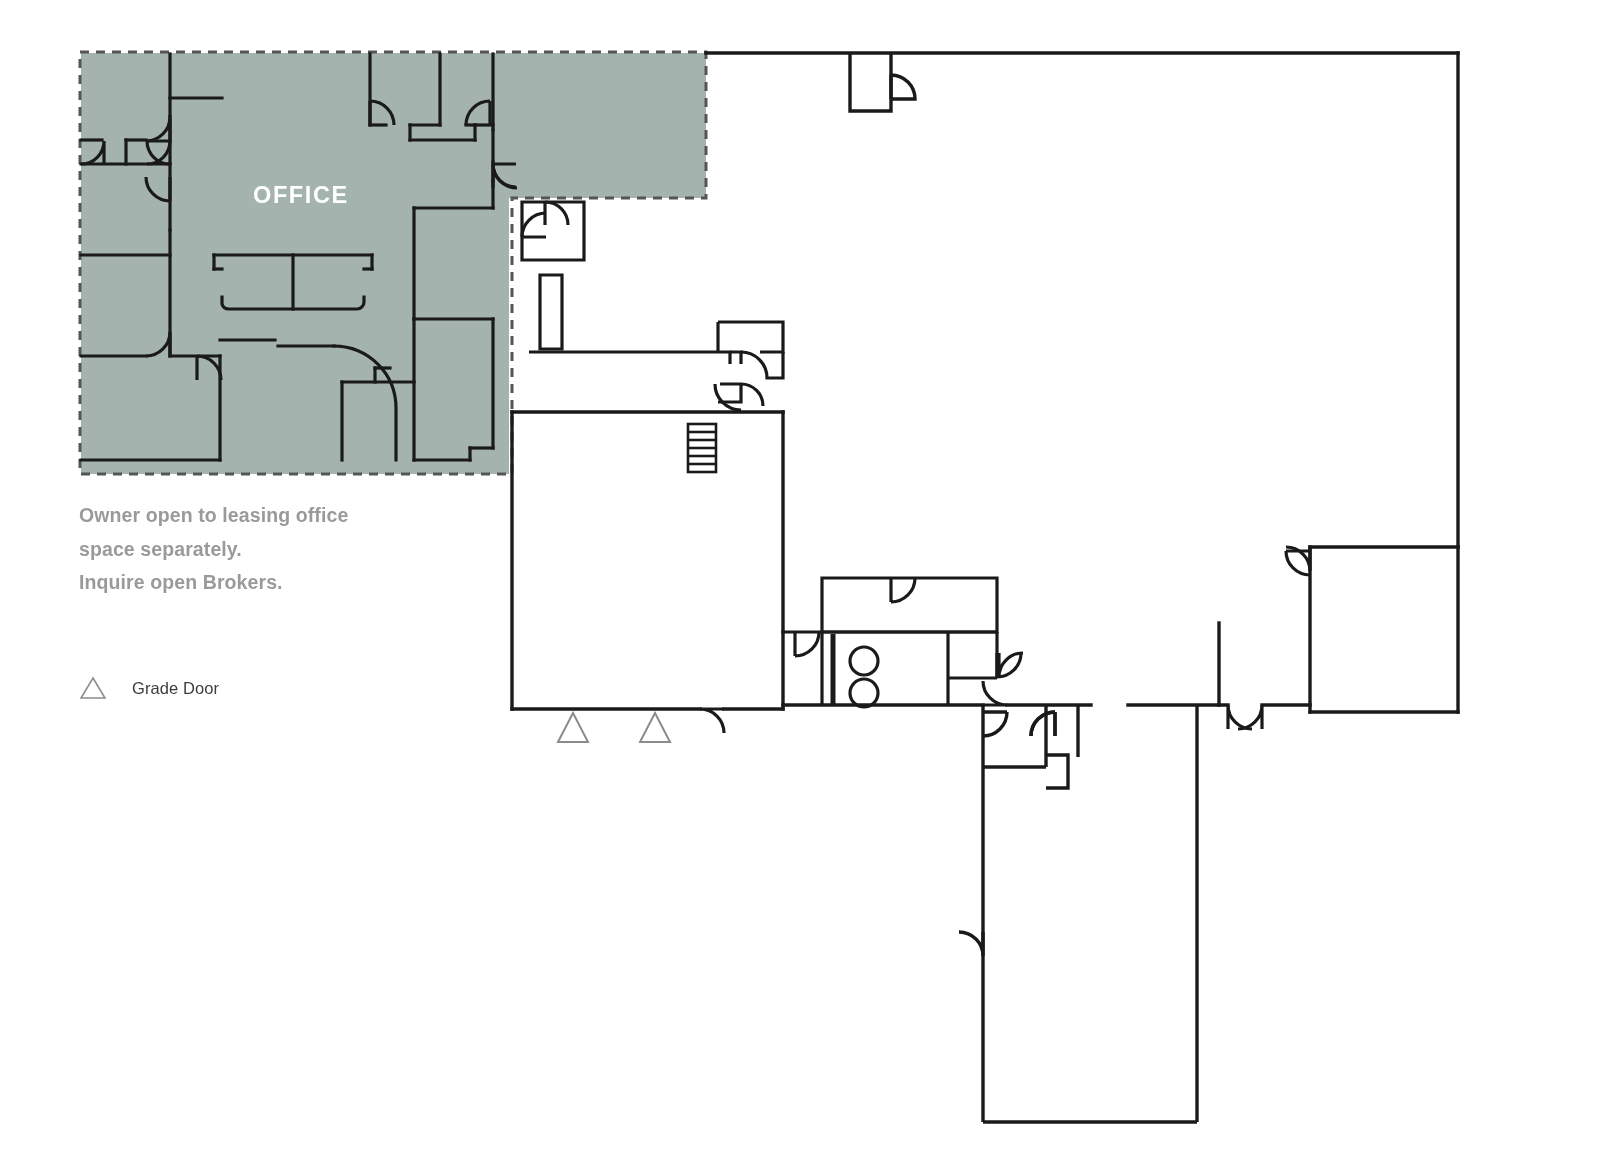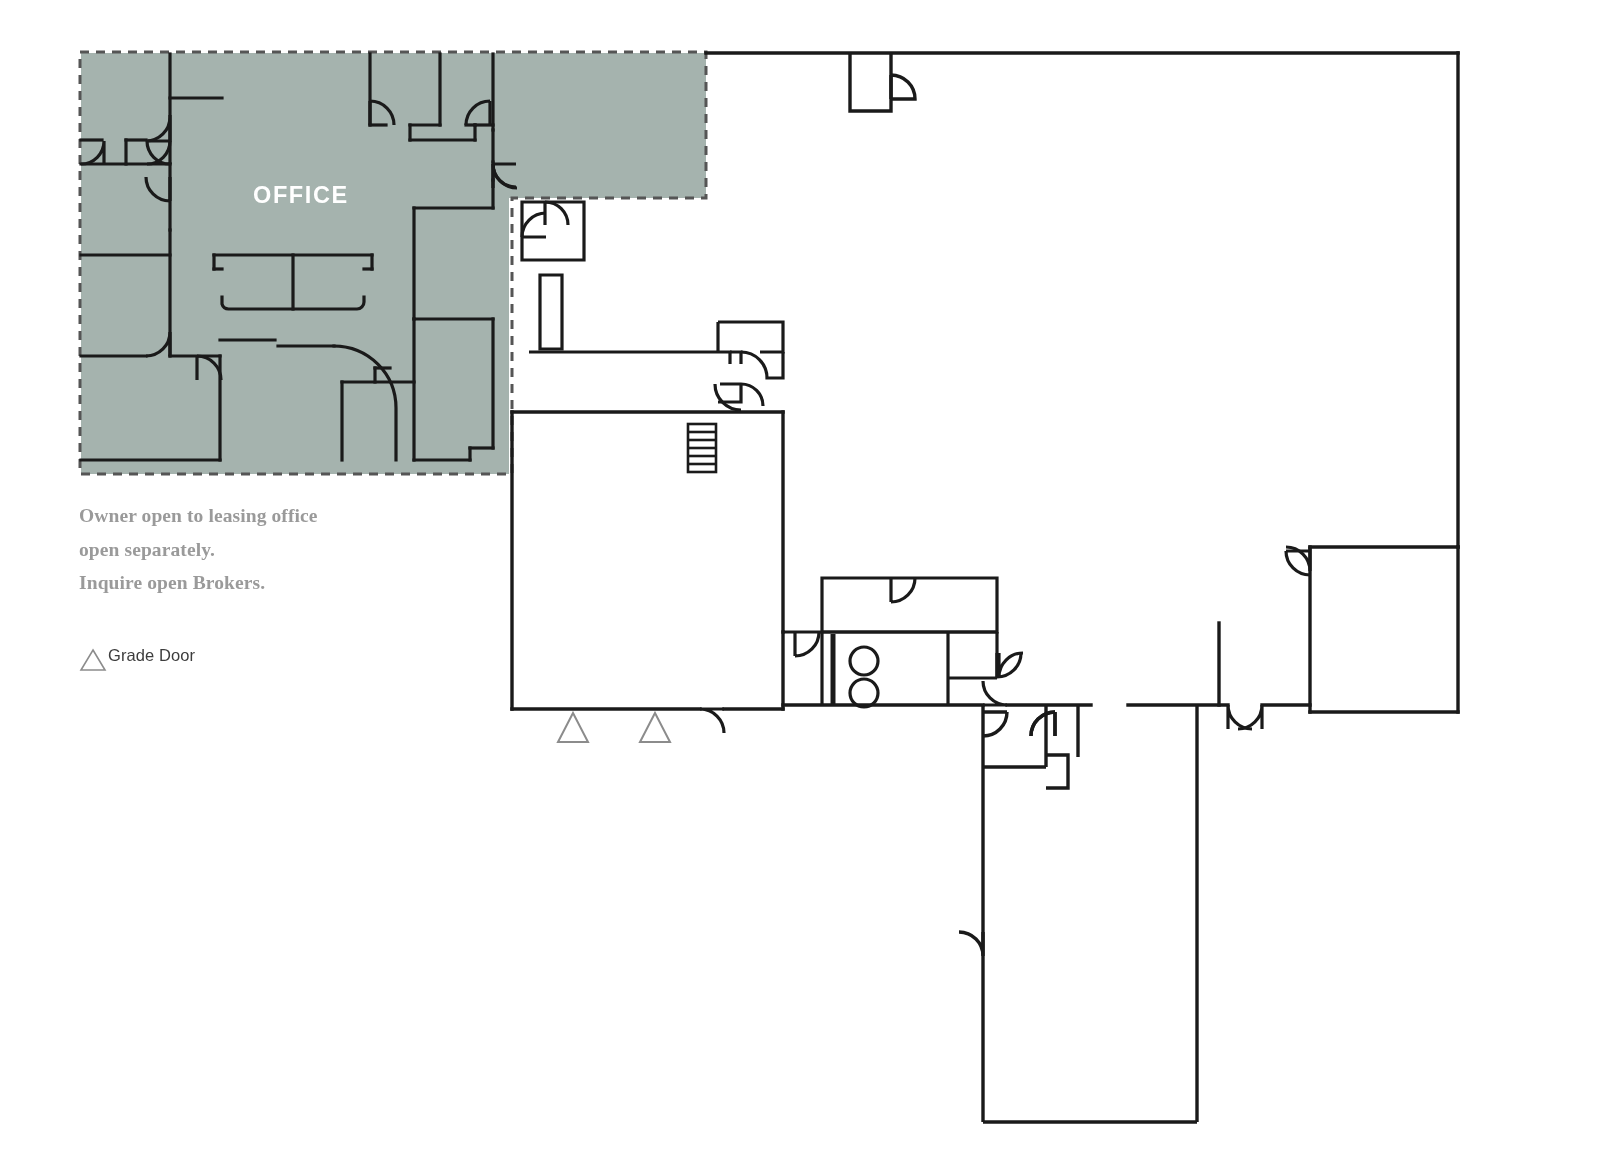--- a/index.html
+++ b/index.html
@@ -33,30 +33,29 @@
     position: absolute;
     left: 79px;
     top: 487px;
     width: 400px;
     color: #9a9a9a;
     font-size: 19.5px;
     font-weight: bold;
     line-height: 1.72;
     letter-spacing: 0.1px;
     user-select: none;
-    font-family: Liberation Serif, serif;
   }
   .note-line { display: block; white-space: pre; }
   .legend-block {
     position: absolute;
     left: 79px;
-    top: 635px;
+    top: 663px;
     display: flex;
-    align-items: flex-start;
-    gap: 1px;
+    align-items: center;
+    gap: 25px;
   }
   .legend-label {
     color: #3d3d3d;
     font-size: 16.5px;
     font-weight: 400;
     letter-spacing: 0.1px;
     line-height: 1;
     user-select: none;
   }
   .office-label {
@@ -275,21 +274,21 @@
       <polygon points="573,701 588,730 558,730"></polygon>
       <polygon points="655,701 670,730 640,730"></polygon>
     </g>
 
   </svg>
 
   <div class="office-label">OFFICE</div>
 
   <div class="note-block">
     <span class="note-line">Owner open to leasing office</span>
-    <span class="note-line">open separately.</span>
+    <span class="note-line">space separately.</span>
     <span class="note-line">Inquire open Brokers.</span>
   </div>
 
   <div class="legend-block">
     <svg width="28" height="26" viewBox="0 0 28 26">
       <polygon points="14,3 26,23 2,23" fill="none" stroke="#8c8c8c" stroke-width="1.6"></polygon>
     </svg>
     <span class="legend-label">Grade Door</span>
   </div>
 

